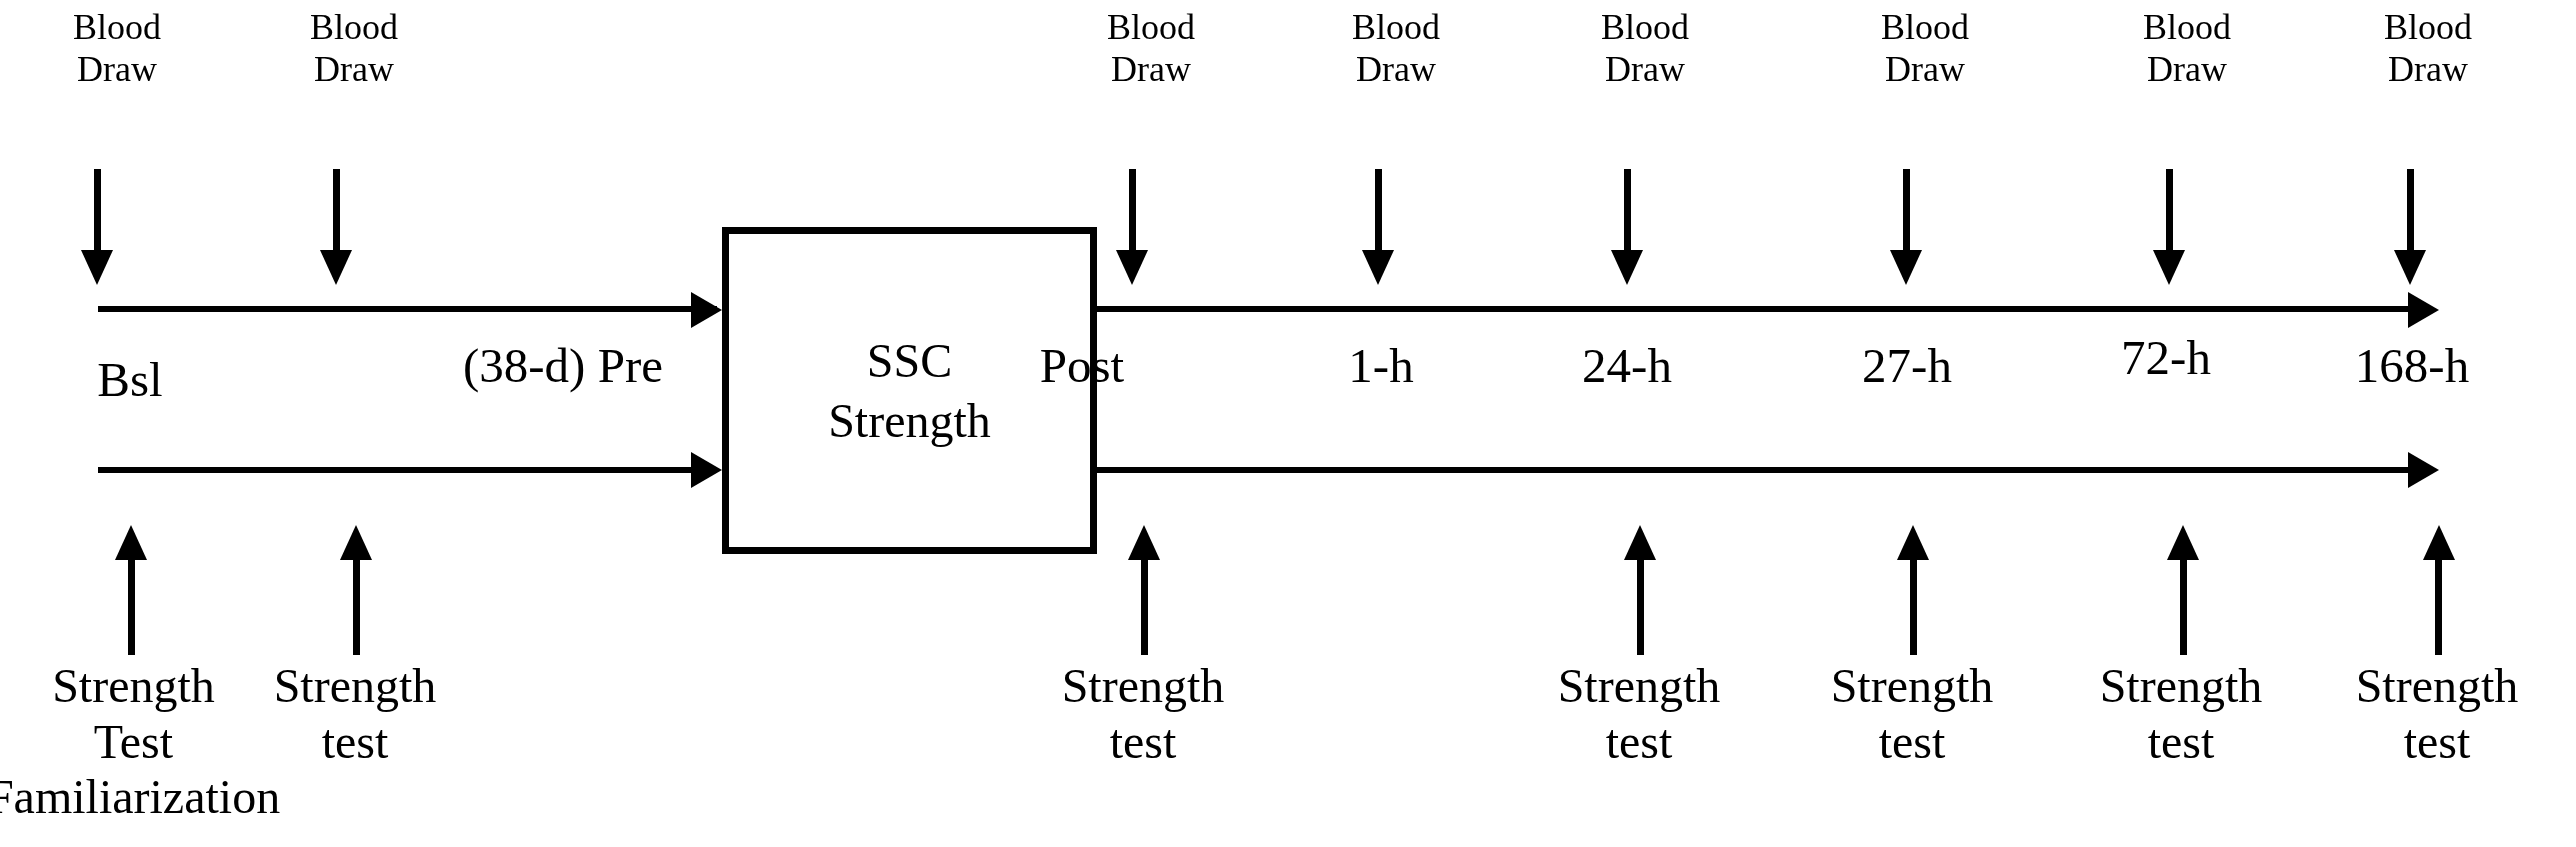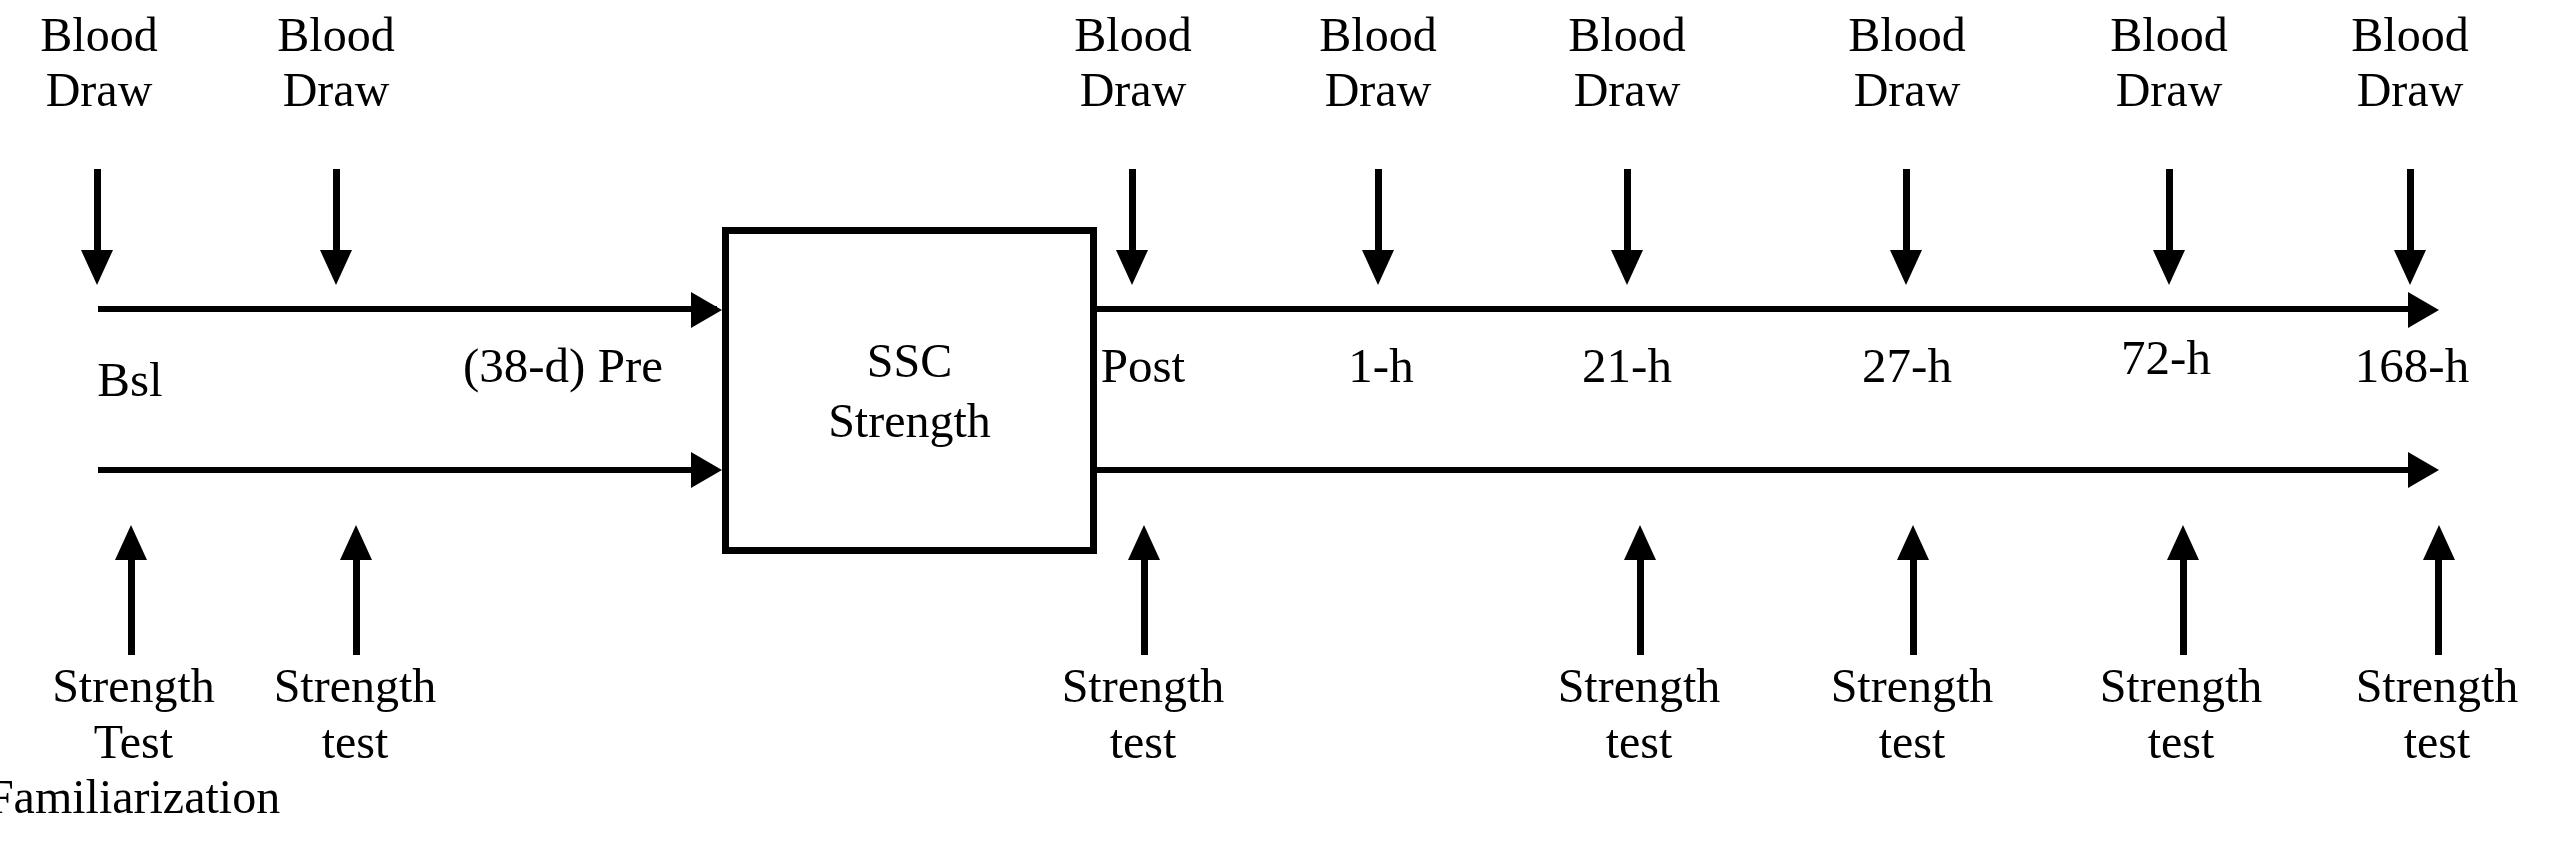--- a/index.html
+++ b/index.html
@@ -70,21 +70,22 @@
   }
   
   .lbl {
     position: absolute;
     text-align: center;
     line-height: 1.16;
     white-space: nowrap;
     font-size: 48px;
   }
   .lbl.top-lbl {
-    font-size: 48px;
+    font-size: 36px;
+    margin-left: 18px;
   }
   .lbl.mid-lbl {
     font-size: 49px;
   }
   .lbl.bot-lbl {
     font-size: 48px;
   }
   .lbl span {
     display: block;
   }
@@ -193,25 +194,25 @@
 
   <div class="lbl top-lbl" style="left:2311px; top:6.8px; width:198px;">
     <span>Blood</span>
     <span>Draw</span>
   </div>
 
   <div class="lbl mid-lbl" style="left:38px; top:352px; width:184px;">Bsl</div>
 
   <div class="lbl mid-lbl" style="left:406px; top:338px; width:314px;">(38-d) Pre</div>
 
-  <div class="lbl mid-lbl" style="left:1051px; top:338px; width:184px;text-align:center;">Post</div>
+  <div class="lbl mid-lbl" style="left:990px; top:338px; width:184px;text-align:center;">Post</div>
 
   <div class="lbl mid-lbl" style="left:1289px; top:338px; width:184px;">1-h</div>
 
-  <div class="lbl mid-lbl" style="left:1535px; top:338px; width:184px;">21-h</div>
+  <div class="lbl mid-lbl" style="left:1535px; top:338px; width:184px;">24-h</div>
 
   <div class="lbl mid-lbl" style="left:1815px; top:338px; width:184px;">27-h</div>
 
   <div class="lbl mid-lbl" style="left:2074px; top:330px; width:184px;font-family:Liberation Serif, serif;">72-h</div>
 
   <div class="lbl mid-lbl" style="left:2313px; top:338px; width:198px;">168-h</div>
 
   <div class="lbl bot-lbl" style="left:-27px; top:658px; width:321px;">
     <span>Strength</span>
     <span>Test</span>

